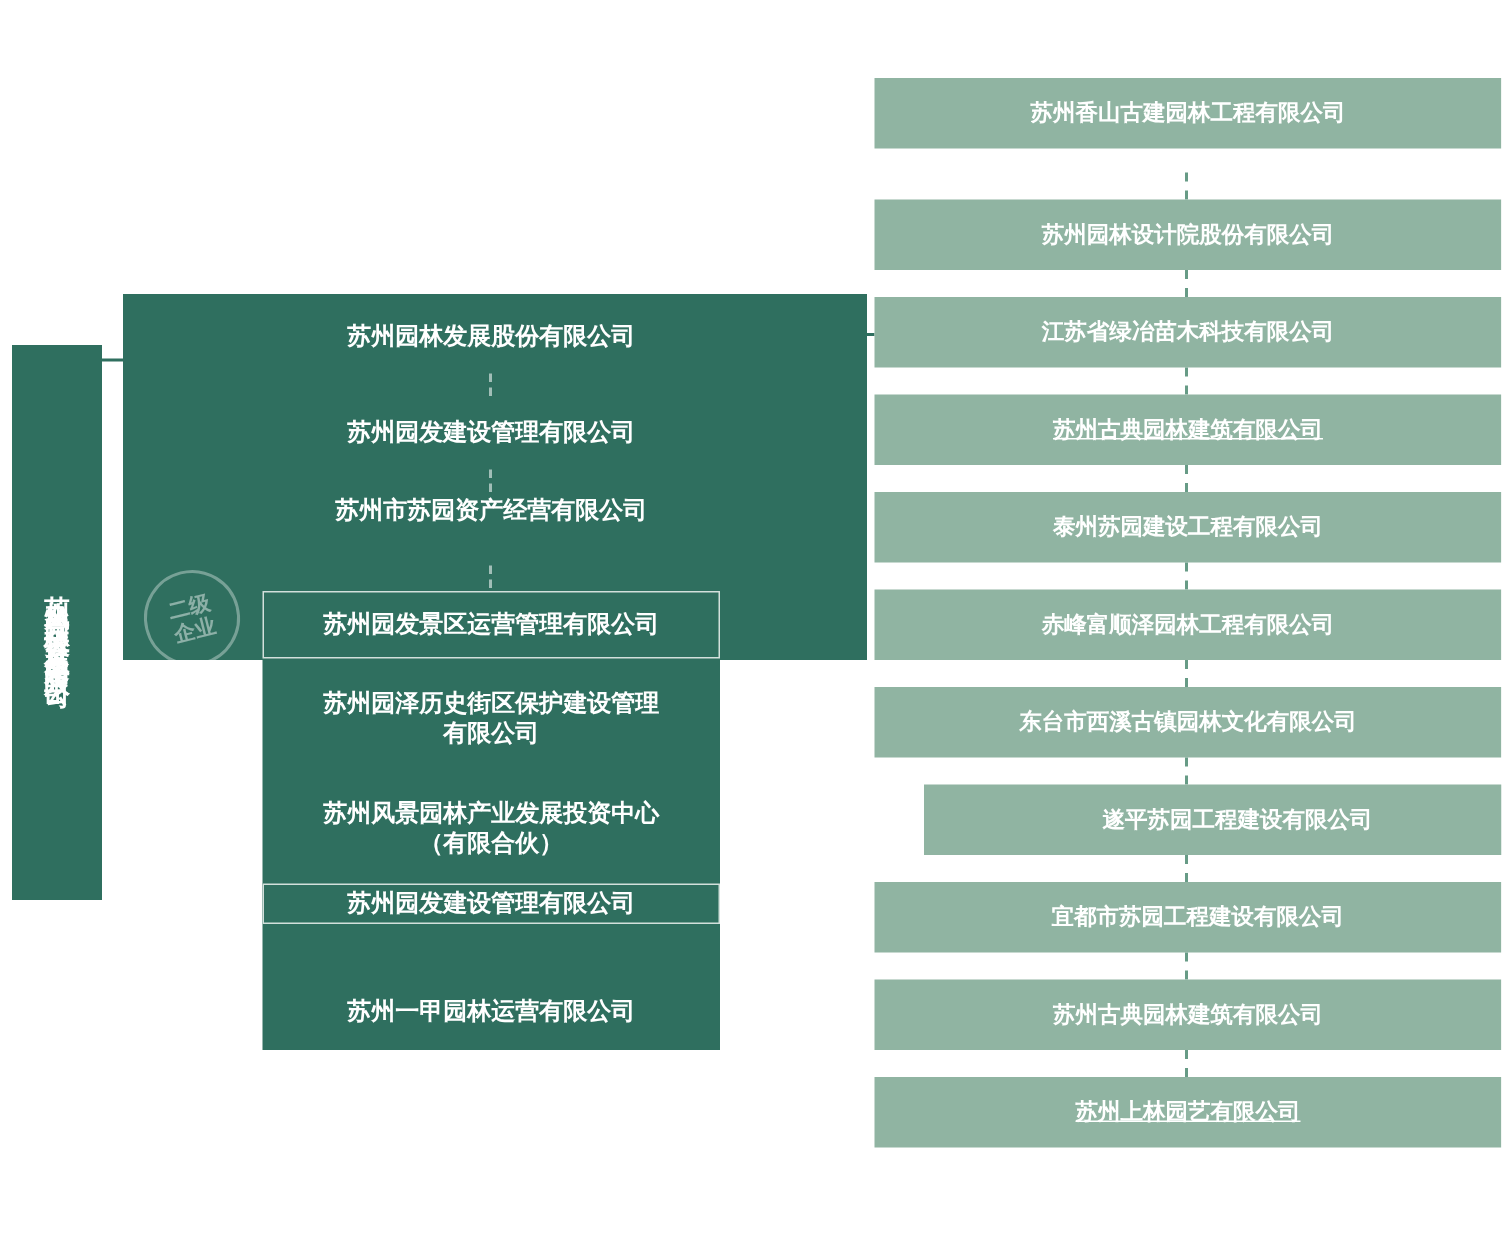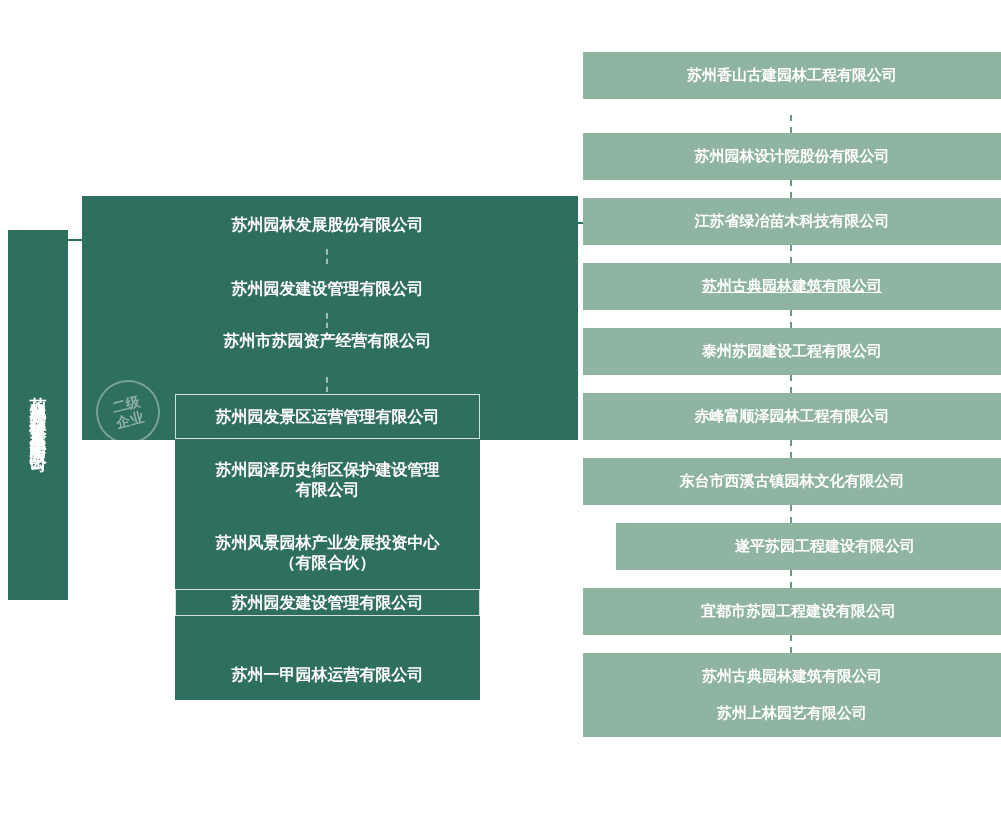--- a/index.html
+++ b/index.html
@@ -82,15 +82,15 @@
   <div class="right-node" style="top:393px;">赤峰富顺泽园林工程有限公司</div>
   <div class="vdash-green" style="top:440px;"></div>
   <div class="right-node" style="top:458px;">东台市西溪古镇园林文化有限公司</div>
   <div class="vdash-green" style="top:505px;"></div>
   <div class="right-node" style="top:523px;margin-left:33px;">遂平苏园工程建设有限公司</div>
   <div class="vdash-green" style="top:570px;"></div>
   <div class="right-node" style="top:588px;padding-left:13px;">宜都市苏园工程建设有限公司</div>
   <div class="vdash-green" style="top:635px;"></div>
   <div class="right-node" style="top:653px;">苏州古典园林建筑有限公司</div>
   <div class="vdash-green" style="top:700px;"></div>
-  <div class="right-node" style="top:690px;">苏州上林园艺有限公司</div>
+  <div class="right-node" style="top:718px;text-decoration:underline;">苏州上林园艺有限公司</div>
 
 </div>
 
 </body></html>

